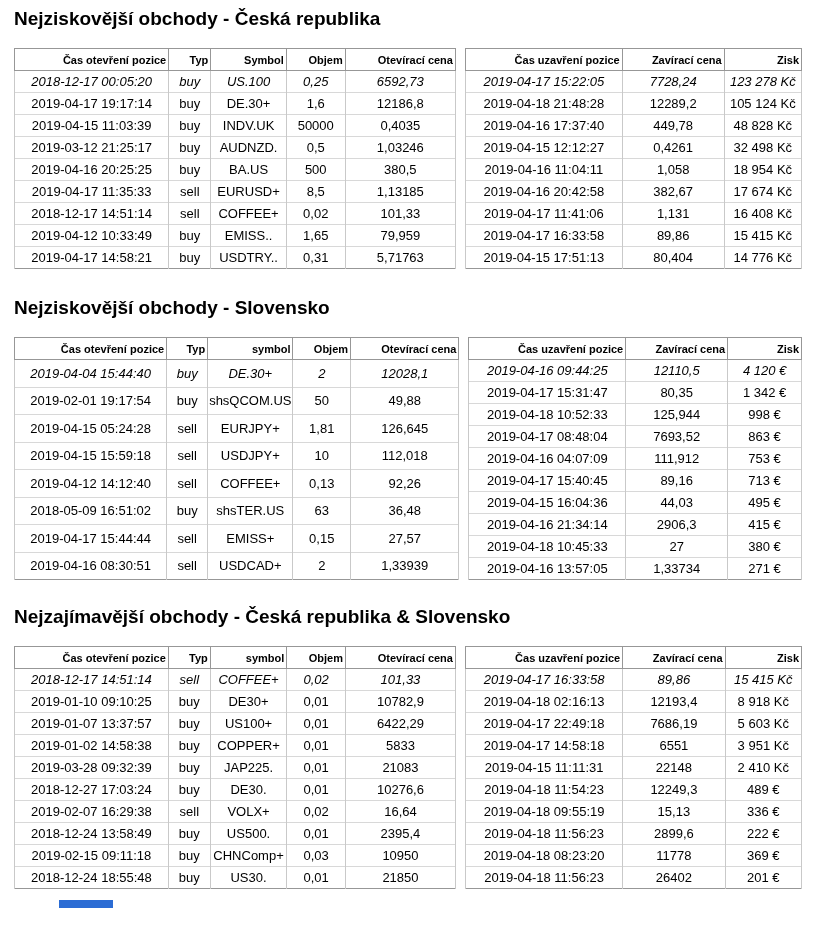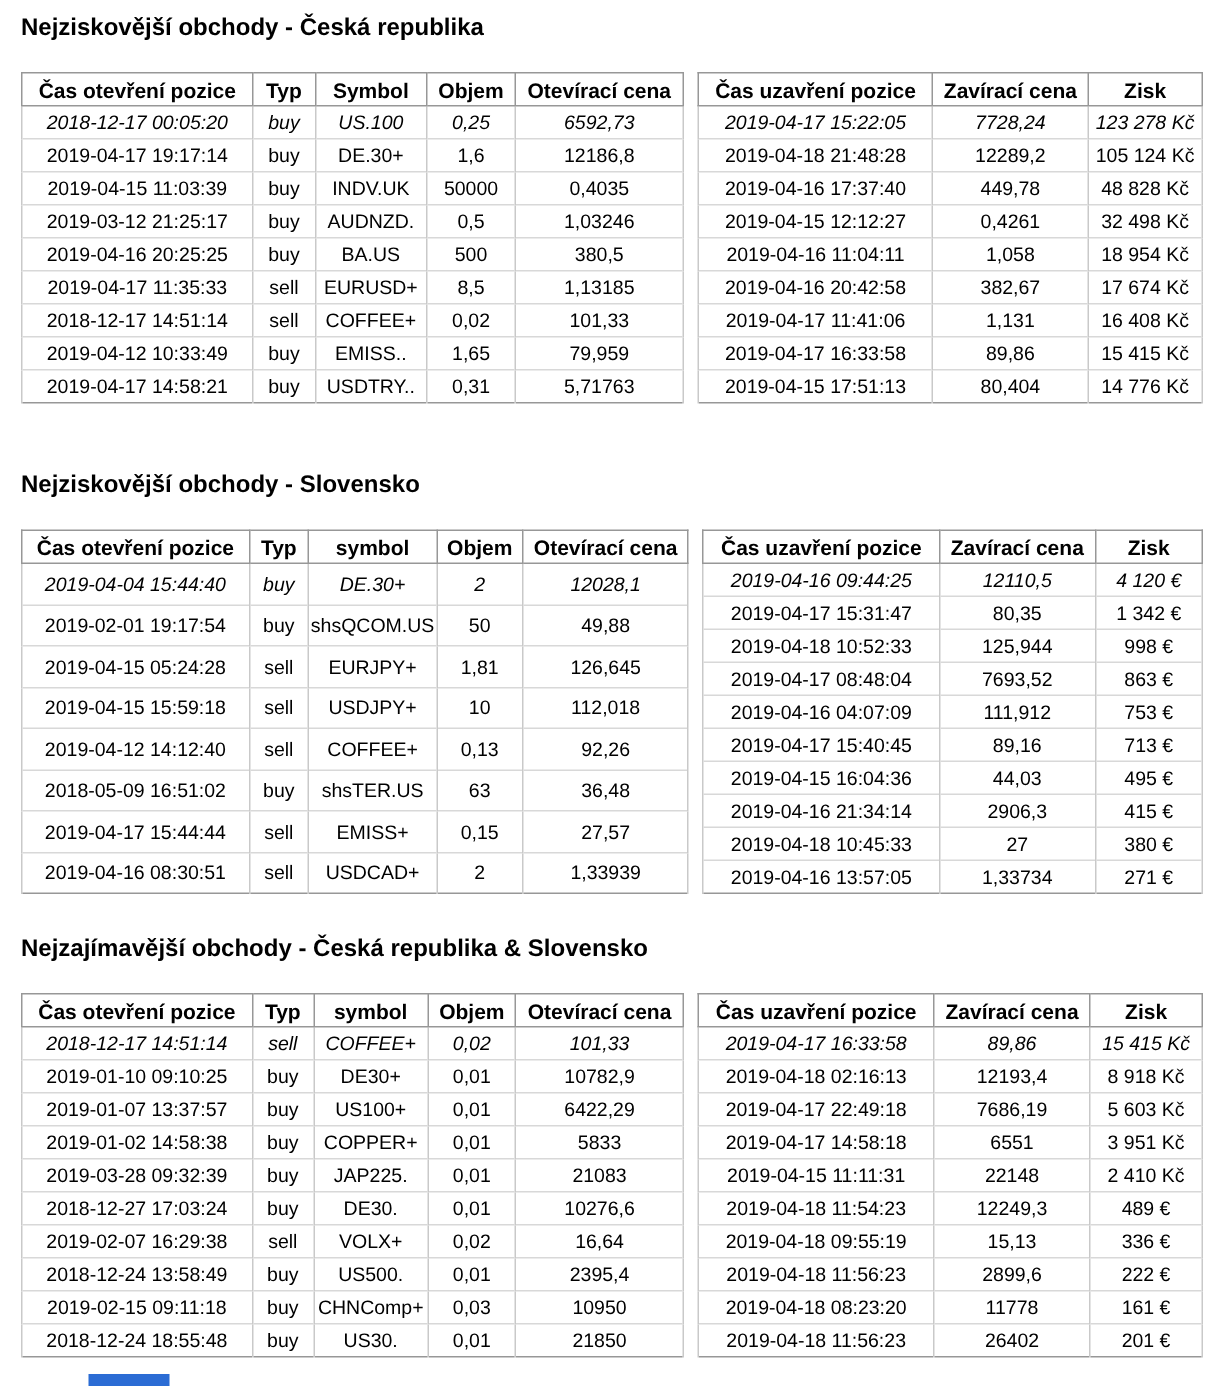--- a/index.html
+++ b/index.html
@@ -5,41 +5,41 @@
   html,body{margin:0;padding:0;background:#ffffff;}
   body{
     width:816px;height:933px;
     box-sizing:border-box;
     padding:10px 14px 0 14px;
     font-family:"Liberation Sans","DejaVu Sans",sans-serif;
     color:#000000;
     overflow:hidden;
   }
   .section-title{
-    font-size:16px;
+    font-size:19px;
     font-weight:bold;
     line-height:18px;
     color:#000000;
     white-space:nowrap;
   }
-  .section:nth-child(2) .section-title{margin-top:46px;}
+  .section:nth-child(2) .section-title{margin-top:30px;}
   .section:nth-child(3) .section-title{margin-top:28px;}
   .tables{display:flex;gap:9px;margin-top:20px;}
   table{
     border-collapse:collapse;
     table-layout:fixed;
     border:1px solid #979797;
     font-size:13px;
   }
   th{
-    font-size:14px;font-weight:bold;
+    font-size:11px;font-weight:bold;
     height:21px;
     border:1px solid #979797;
     padding:0 2px;
-    text-align:center;
+    text-align:right;
     white-space:nowrap;
     overflow:hidden;
   }
   td{
     height:21px;
     border-left:1px solid #c9c9c9;
     border-right:1px solid #c9c9c9;
     border-top:1px solid #d8d8d8;
     text-align:center;
     padding:0 1px;
@@ -463,21 +463,21 @@
               <td class="c7">336 €</td>
             </tr>
             <tr>
               <td class="c5">2019-04-18 11:56:23</td>
               <td class="c6">2899,6</td>
               <td class="c7">222 €</td>
             </tr>
             <tr>
               <td class="c5">2019-04-18 08:23:20</td>
               <td class="c6">11778</td>
-              <td class="c7">161 €</td>
+              <td class="c7">369 €</td>
             </tr>
             <tr>
               <td class="c5">2019-04-18 11:56:23</td>
               <td class="c6">26402</td>
               <td class="c7">201 €</td>
             </tr>
           </tbody>
         </table>
       </div>
     </div>

